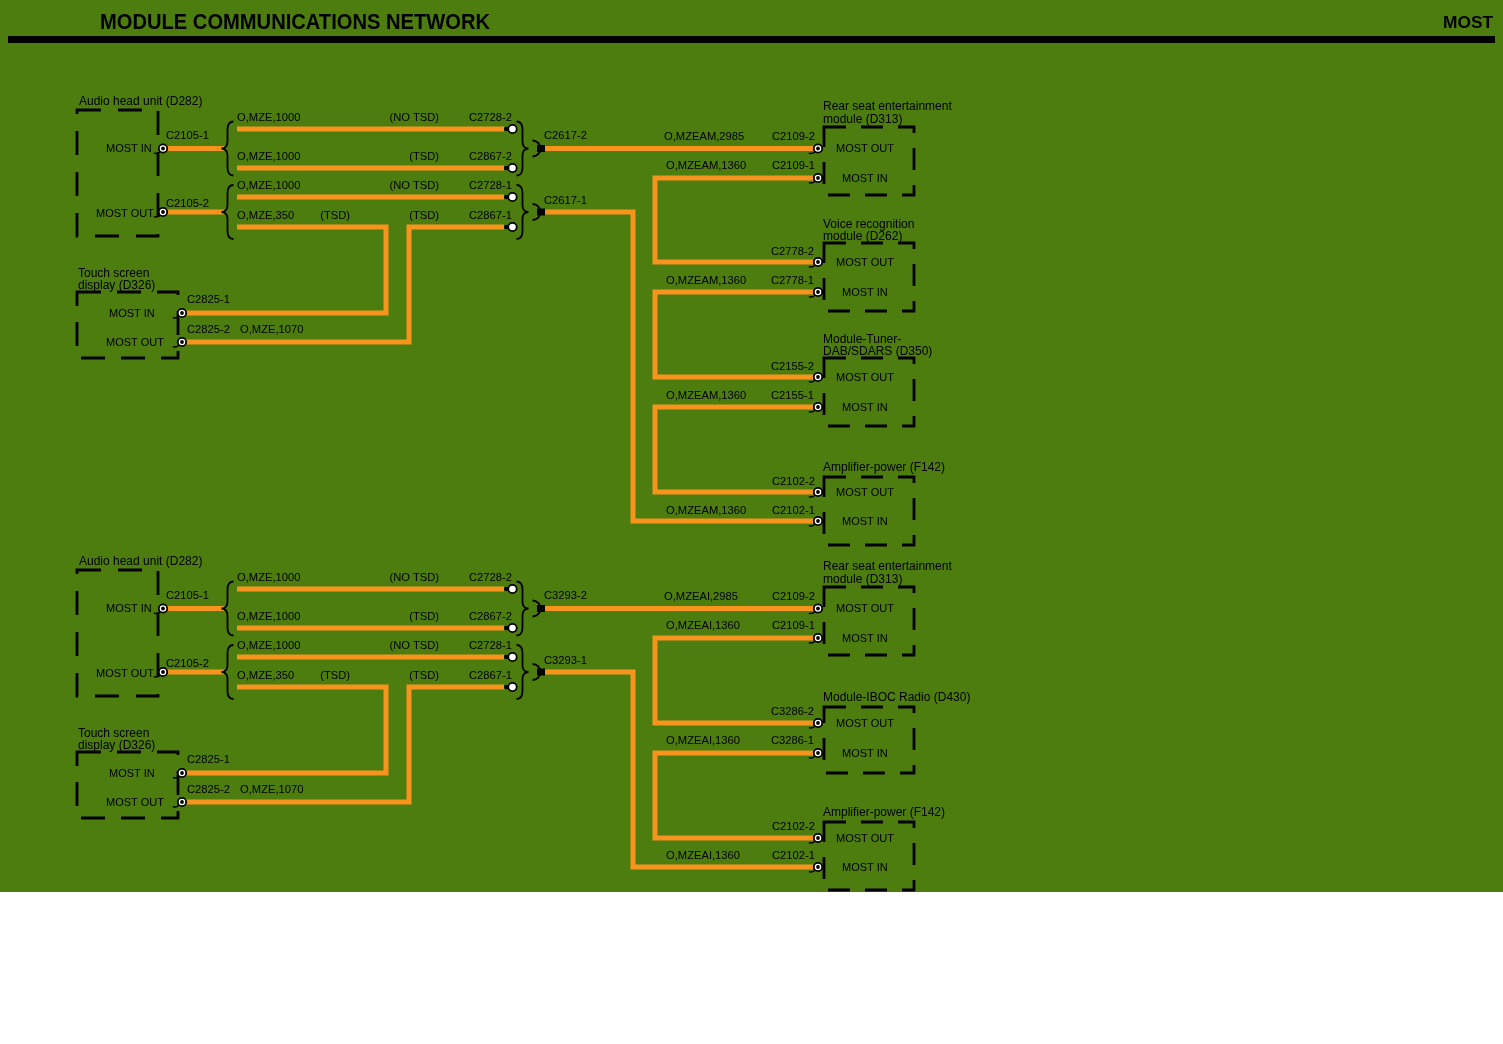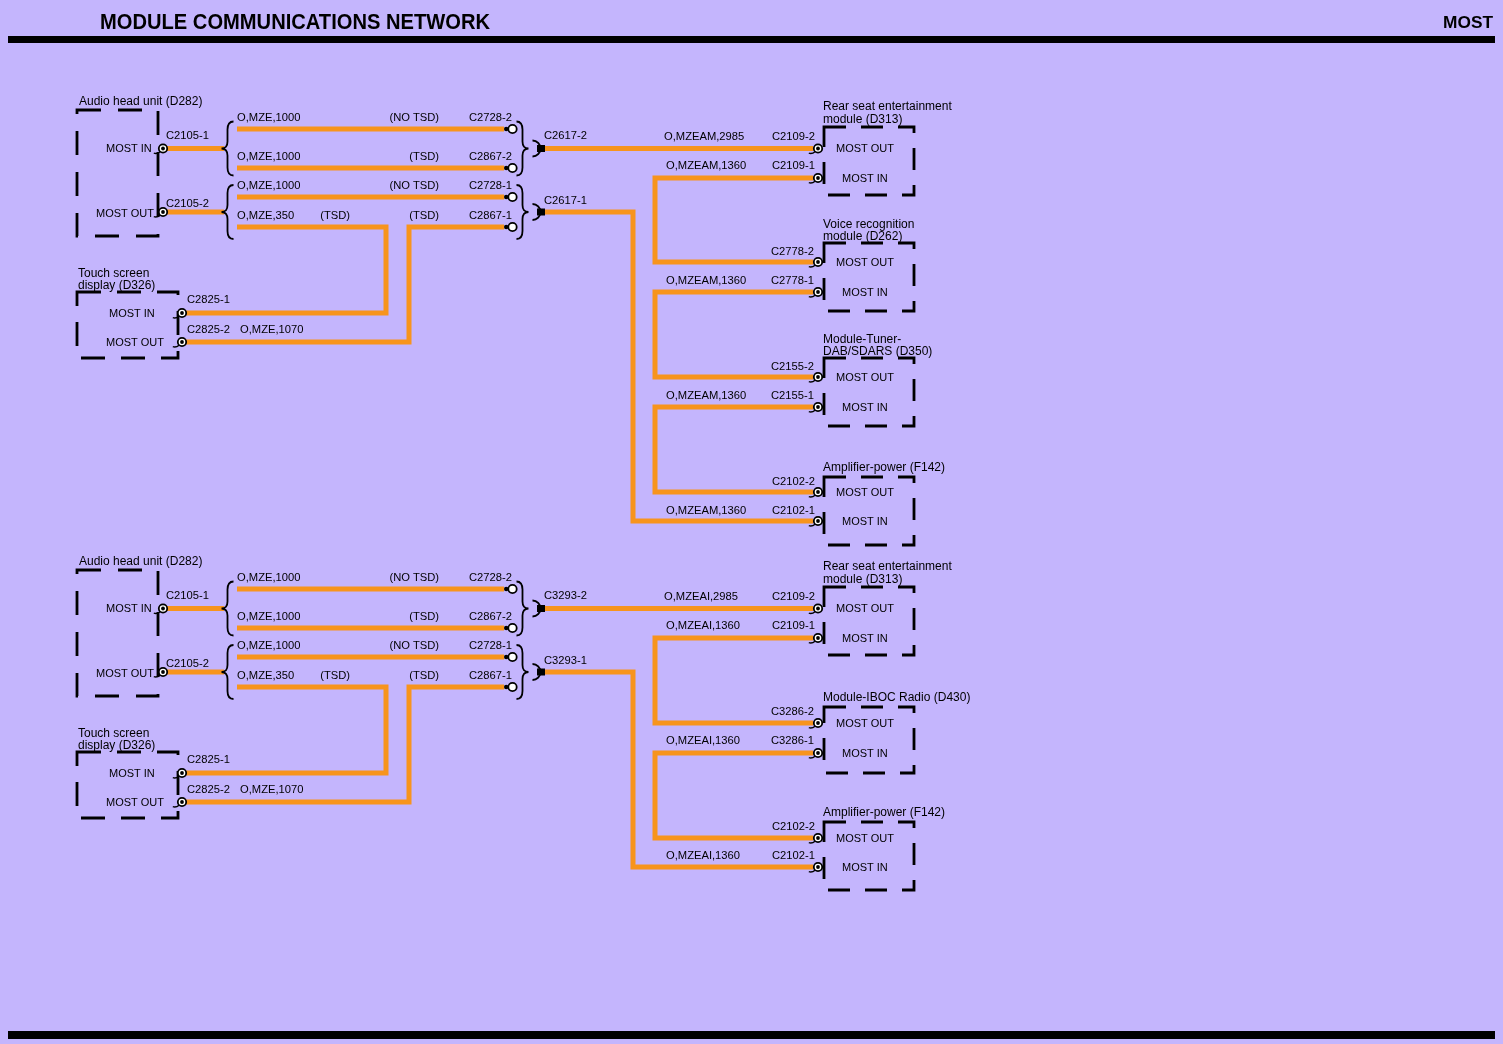--- a/index.html
+++ b/index.html
@@ -1,16 +1,16 @@
 <!DOCTYPE html>
 <html style="--wire-color: #F7941D;"><head>
 <meta charset="utf-8">
 <style>
   html,body{margin:0;padding:0;background:#fff;}
-  .page{position:relative;width:1503px;height:1044px;background:#c4b5fd;overflow:hidden;}
+  .page{position:relative;width:1503px;height:892px;background:#4d7c0f;overflow:hidden;}
   svg{display:block;}
   text{font-family:"Liberation Sans",sans-serif;fill:#000;}
   .title{font-size:22px;font-weight:bold;}
   .corner{font-size:16.5px;font-weight:bold;}
   .mtitle{font-size:12px;}
   .lbl{font-size:11.2px;}
   .mio{font-size:11px;}
   .wire{stroke:var(--wire-color,#F7941D);stroke-width:5;fill:none;stroke-linejoin:miter;}
   .box{fill:none;stroke:#000;stroke-width:2.8;}
   .box-hu{stroke-dasharray:24 17;}

